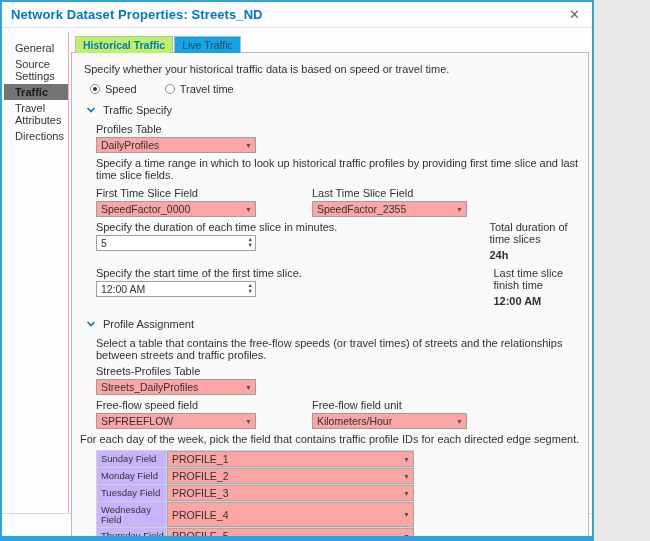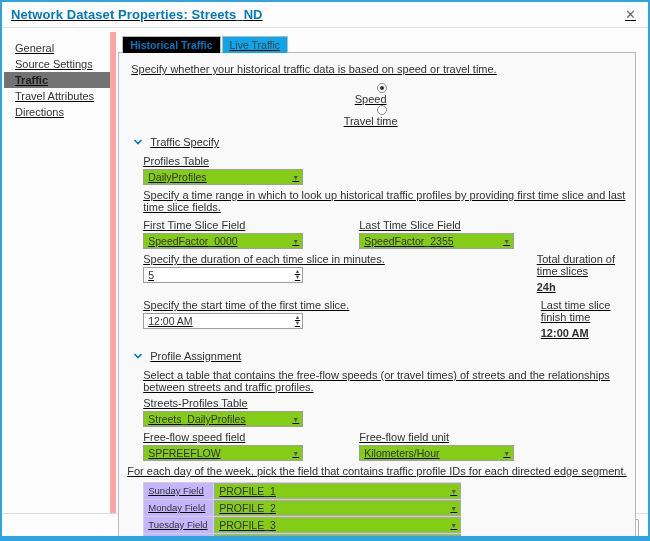--- a/index.html
+++ b/index.html
@@ -1,57 +1,57 @@
 <!DOCTYPE html>
 <html><head>
 <meta charset="utf-8">
 <style>
   * { margin:0; padding:0; box-sizing:border-box; }
   html,body { background:#e8e8e8; font-family:"Liberation Sans","DejaVu Sans",sans-serif; }
   .dialog {
-    position:relative; width:650px; height:541px; background:#fdfdfd;
-    border:2px solid #2ea3dd; border-bottom-width:5px; overflow:hidden;text-decoration:underline;
+    position:relative; width:594px; height:541px; background:#fdfdfd;
+    border:2px solid #2ea3dd; border-bottom-width:5px; overflow:hidden;
   }
   
   .titlebar {
     height:26px; display:flex; align-items:center; padding:0 9px;
     background:#fdfdfd; border-bottom:1px solid #e3e3e3;
   }
   .title { color:#0079c1; font-size:13px; font-weight:700; letter-spacing:.1px; }
   .close-btn { margin-left:auto; color:#666; font-size:13px; line-height:13px; cursor:pointer; padding:1px 3px; }
   
   .body { display:flex; height:485px; padding:4px 6px 0 2px; }
-  .sidebar { width:116px; padding-top:8px; border-right:6px solid #fca5a5; }
+  .sidebar { width:116px; padding-top:8px; border-right:1px solid #fca5a5; }
   .side-item { font-size:11px; color:#333; padding:2px 4px 2px 11px; line-height:12px; cursor:pointer; }
   .side-item.selected { background:#737373; font-weight:700; color:#1e1e1e; }
   .main { flex:1; display:flex; flex-direction:column; padding:3px 6px 0 2px; }
   
   .tabs { display:flex; margin-left:4px; position:relative; z-index:2; }
   .tab {
     font-size:10.5px; color:#444; padding:2px 7px 2px 7px; margin-right:1px;
     border:1px solid #b9b9b9; border-bottom:none; background:#0ea5e9; cursor:pointer; top:1px; position:relative;
   }
-  .tab.active { background:#000000; color:#0079c1; font-weight:700; }
+  .tab.active { background:#bef264; color:#0079c1; font-weight:700; }
   
   .panel {
     flex:1; border:1px solid #b9b9b9; background:#f9f9f9;
     padding:7px 8px 4px 8px; font-size:11px; color:#323232; position:relative;
     display:flex; flex-direction:column;
   }
   .txt { margin:3px 0 3px 6px; line-height:13px; }
-  .radio-row { display:flex; align-items:center; margin:4px 0 3px 10px;flex-direction:column; }
+  .radio-row { display:flex; align-items:center; margin:4px 0 3px 10px; }
   .radio { width:10px; height:10px; border:1px solid #8a8a8a; border-radius:50%; background:#fff; display:inline-block; cursor:pointer; }
   .radio.checked::after { content:''; display:block; width:4px; height:4px; margin:2px; border-radius:50%; background:#323232; }
   .radio-label { margin:0 28px 0 5px; }
   .section-hd { display:flex; align-items:center; margin:6px 0 3px 6px; cursor:pointer; }
   .chev { width:10px; height:8px; margin-right:7px; }
   .sub { margin-left:16px; }
   .lbl { margin:4px 0 2px 0; }
   .combo {
-    height:16px; width:160px; background:#84cc16; border:1px solid #9f9f9f;
+    height:16px; width:160px; background:#fca5a5; border:1px solid #9f9f9f;
     display:flex; align-items:center; padding:0 3px 0 4px; cursor:pointer;
   }
   .combo .cv { flex:1; font-size:10.5px; line-height:14px; white-space:nowrap; overflow:hidden; }
   .combo .ca { font-size:7px; color:#555; margin-left:2px; }
   .spin {
     height:16px; width:160px; background:#fff; border:1px solid #9f9f9f;
     display:flex; align-items:center; padding:0 2px 0 4px;
   }
   .spin .sv { flex:1; font-size:10.5px; }
   .spin .arrows { display:flex; flex-direction:column; line-height:4px; cursor:pointer; }

